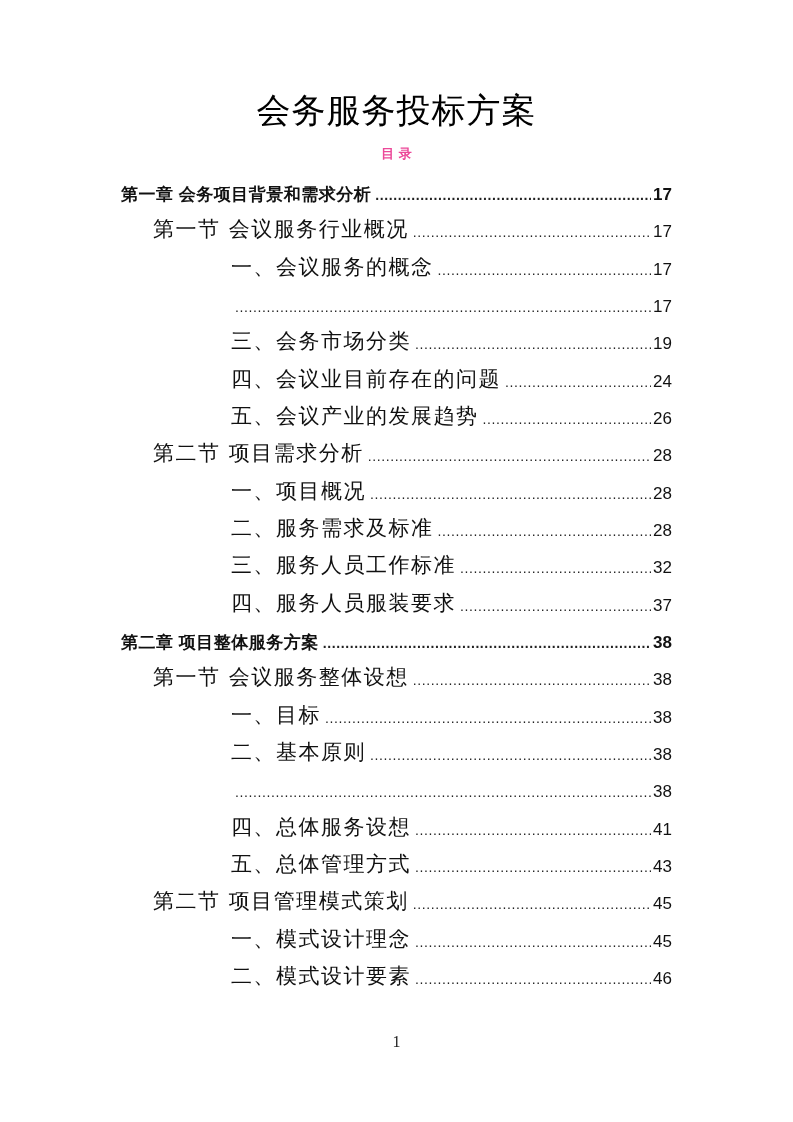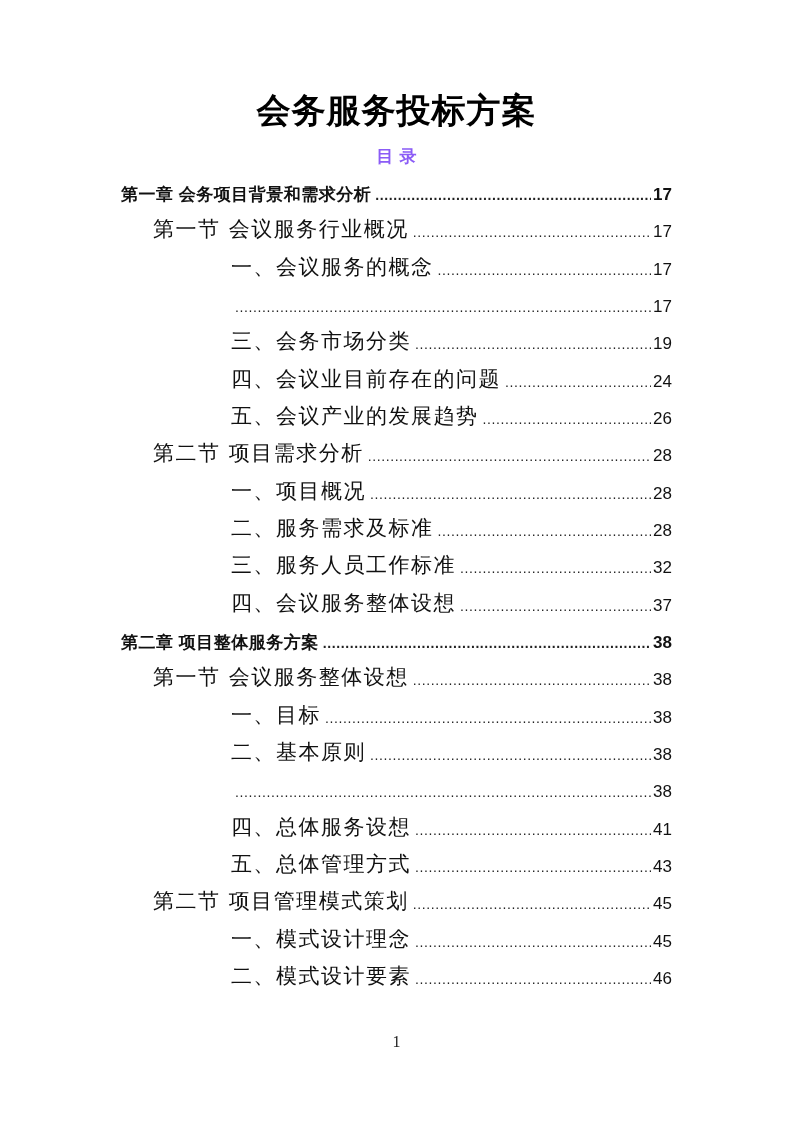--- a/index.html
+++ b/index.html
@@ -1,21 +1,21 @@
 <!DOCTYPE html>
 <html><head>
 <meta charset="utf-8">
 <style>
   html, body { margin: 0; padding: 0; background: #ffffff; }
   body { width: 793px; height: 1122px; position: relative; overflow: hidden;
          font-family: "DejaVu Serif", "Liberation Serif", serif; color: #111; }
   .title { position: absolute; top: 88px; left: 0; width: 793px; text-align: center;
-           font-family: "DejaVu Sans", sans-serif; font-weight: bold; font-size: 34px; letter-spacing: 1px; color: #000; }
+           font-family: "DejaVu Sans", sans-serif; font-weight: normal; font-size: 34px; letter-spacing: 1px; color: #000; }
   .subtitle { position: absolute; top: 145px; left: 0; width: 793px; text-align: center;
-              font-family: "DejaVu Sans", sans-serif; font-weight: bold; font-size: 17px; color: #8b5cf6; }
+              font-family: "DejaVu Sans", sans-serif; font-weight: bold; font-size: 13px; color: #ec4899; }
   .toc { position: absolute; top: 176px; left: 0; width: 793px; }
   .row { position: absolute; height: 30px; display: flex; align-items: flex-end; right: 121px; }
   .row .label { white-space: nowrap; font-size: 21px; letter-spacing: 1.5px; flex: 0 0 auto; }
   .row .dots { flex: 1 1 auto; overflow: hidden; white-space: nowrap; margin: 0 2px 0 4px;
                font-family: "Liberation Sans", sans-serif; font-size: 14px; letter-spacing: 0.6px; color: #222; line-height: 22px; }
   .row .dots::before { content: "...................................................................................................................................................................................................."; }
   .row .page { flex: 0 0 auto; font-family: "Liberation Sans", sans-serif; font-size: 17px; line-height: 22px; }
   .row.chapter { left: 121px; }
   .row.chapter .label { font-family: Liberation Sans, sans-serif; font-weight: bold; font-size: 17px; letter-spacing: 0.5px; }
   .row.chapter .dots { font-weight: bold; }
@@ -80,21 +80,21 @@
     <span class="label">二、服务需求及标准</span>
     <span class="dots"></span>
     <span class="page">28</span>
   </div>
   <div class="row item" style="top:373px">
     <span class="label">三、服务人员工作标准</span>
     <span class="dots"></span>
     <span class="page">32</span>
   </div>
   <div class="row item" style="top:411px">
-    <span class="label">四、会议服务整体设想</span>
+    <span class="label">四、服务人员服装要求</span>
     <span class="dots"></span>
     <span class="page">37</span>
   </div>
   <div class="row chapter" style="top:448px">
     <span class="label">第二章  项目整体服务方案</span>
     <span class="dots"></span>
     <span class="page">38</span>
   </div>
   <div class="row section" style="top:485px">
     <span class="label">第一节  会议服务整体设想</span>

